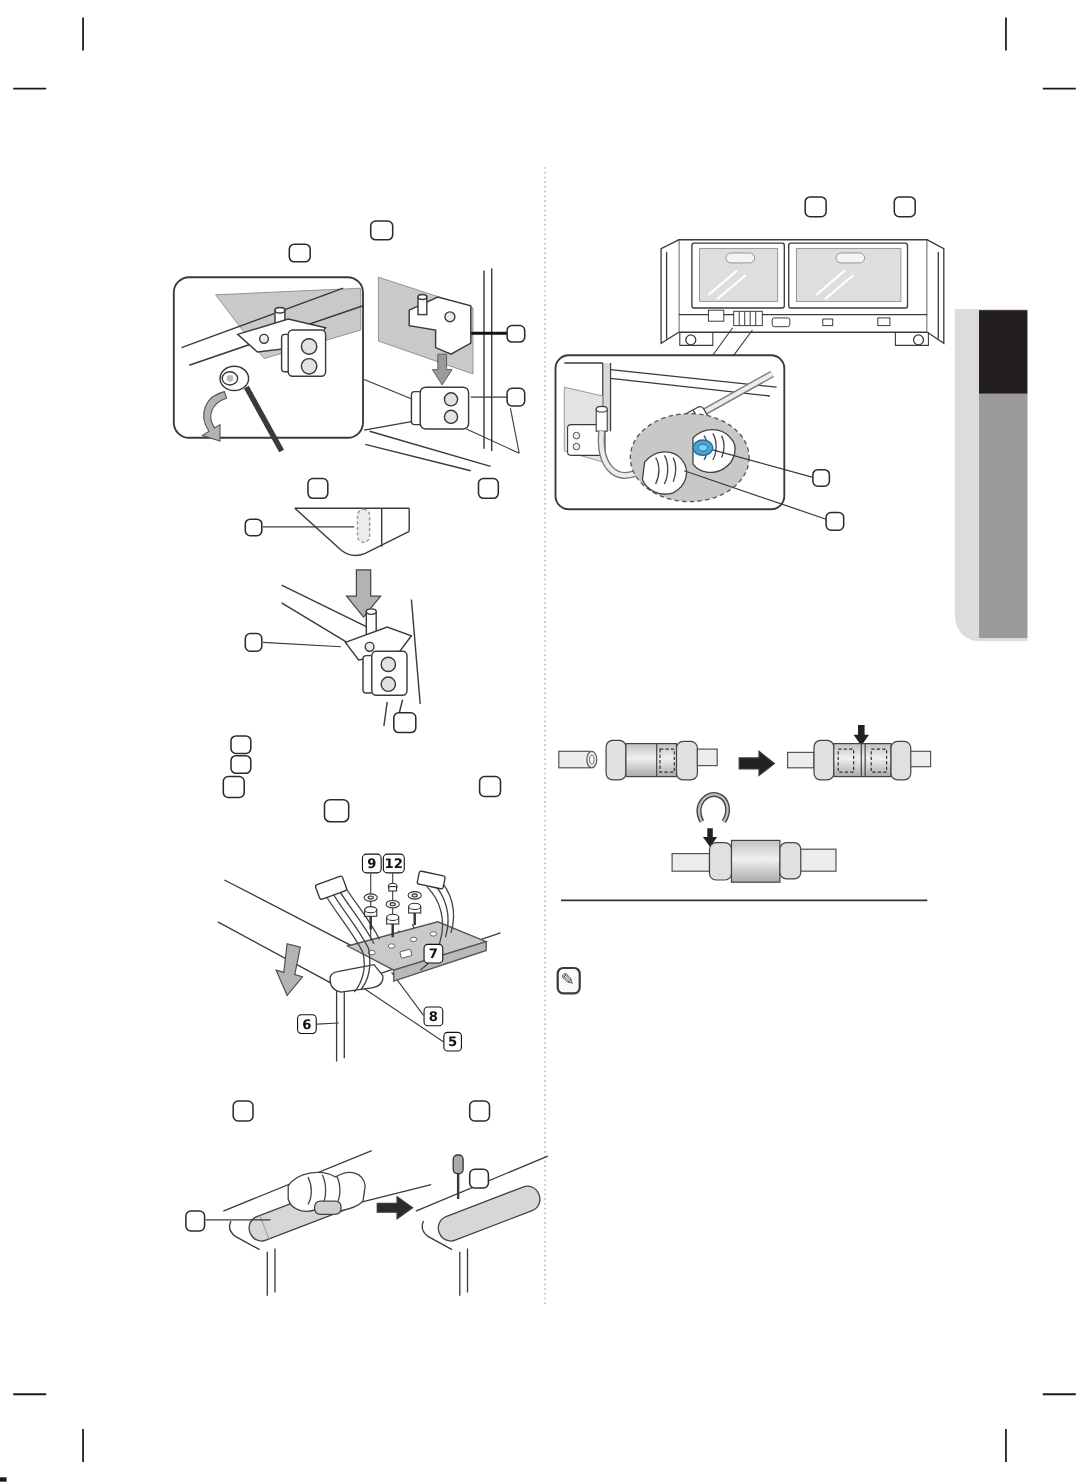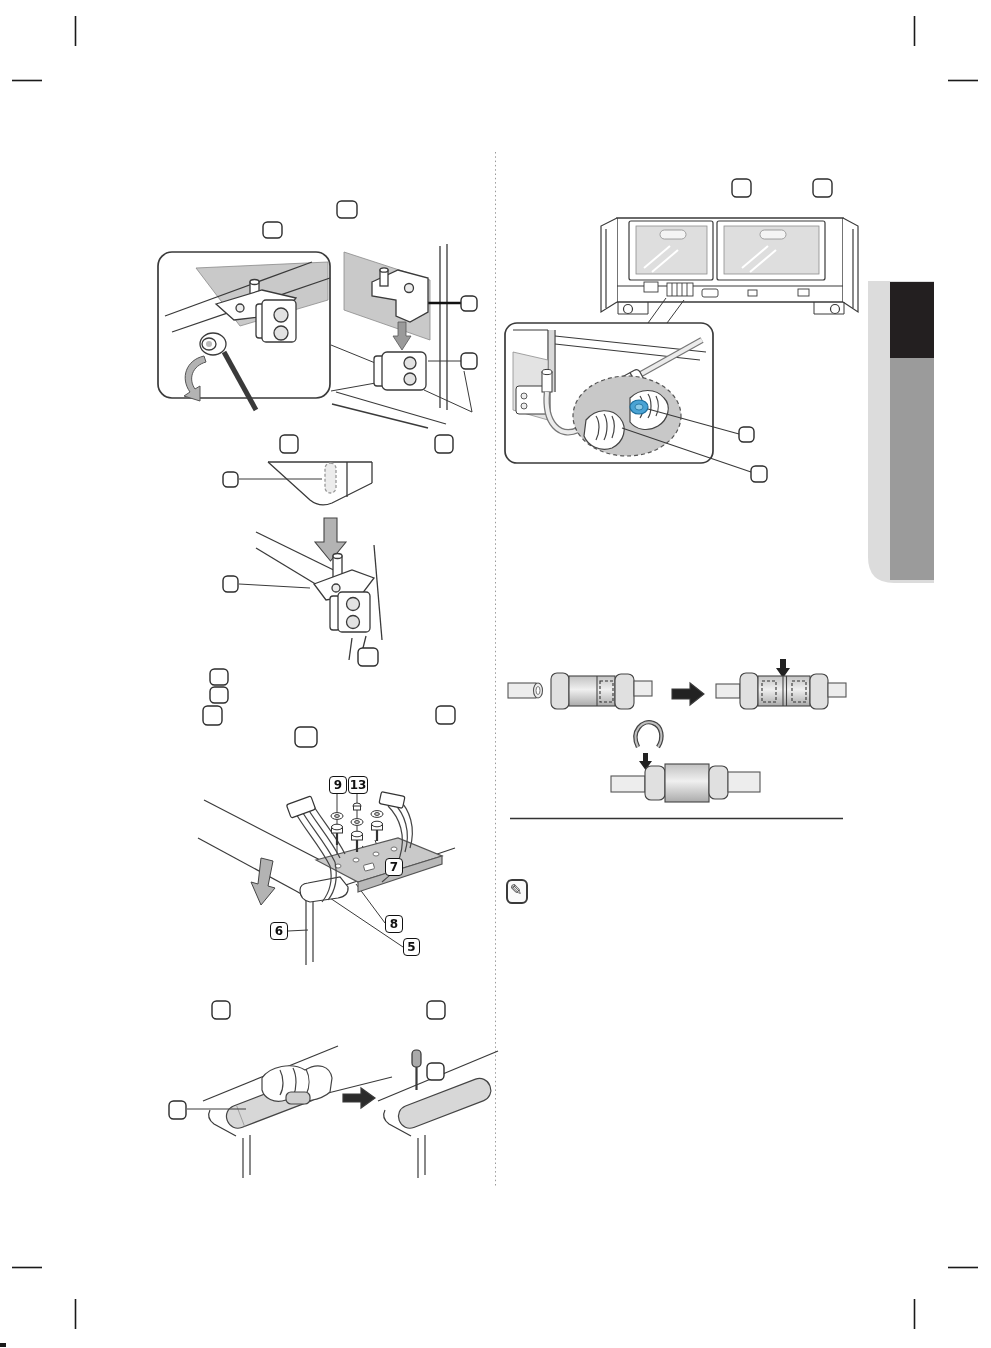--- a/index.html
+++ b/index.html
@@ -372,21 +372,21 @@
     <rect class="cob" x="813" y="179" width="19" height="18" rx="4.5"></rect>
     <rect class="cob" x="739" y="427" width="15" height="15" rx="4.5"></rect>
     <rect class="cob" x="751" y="466" width="16" height="16" rx="4.5"></rect>
   </g>
 </svg>
 
 <div class="nco" style="left:329px;top:776px;width:18px">
       <span>9</span>
     </div>
 <div class="nco" style="left:348px;top:776px;width:20px">
-      <span>13</span>
+      <span>12</span>
     </div>
 <div class="nco" style="left:385px;top:858px;width:18px">
       <span>7</span>
     </div>
 <div class="nco" style="left:385px;top:915px;width:18px">
       <span>8</span>
     </div>
 <div class="nco" style="left:403px;top:938px;width:17px">
       <span>5</span>
     </div>

